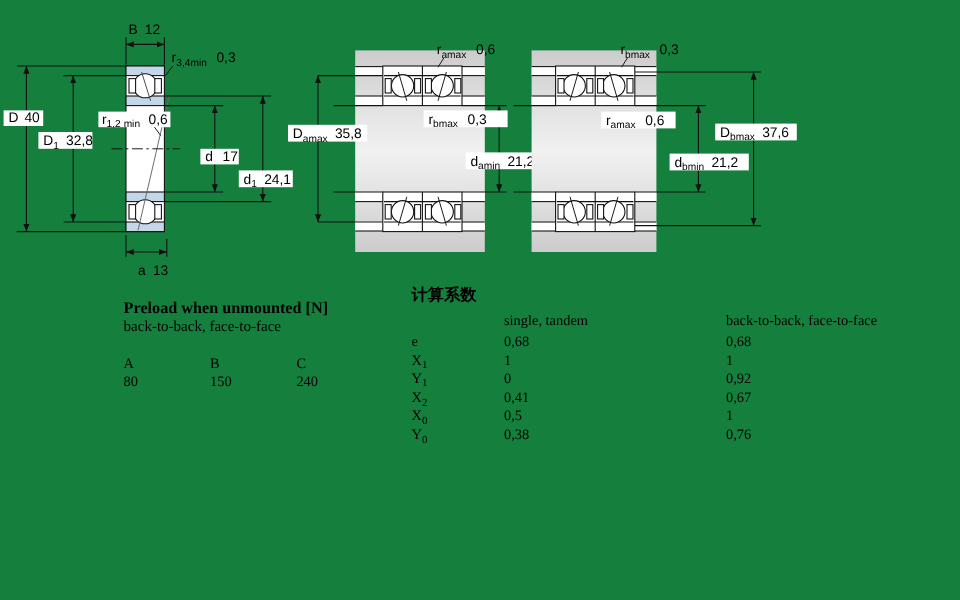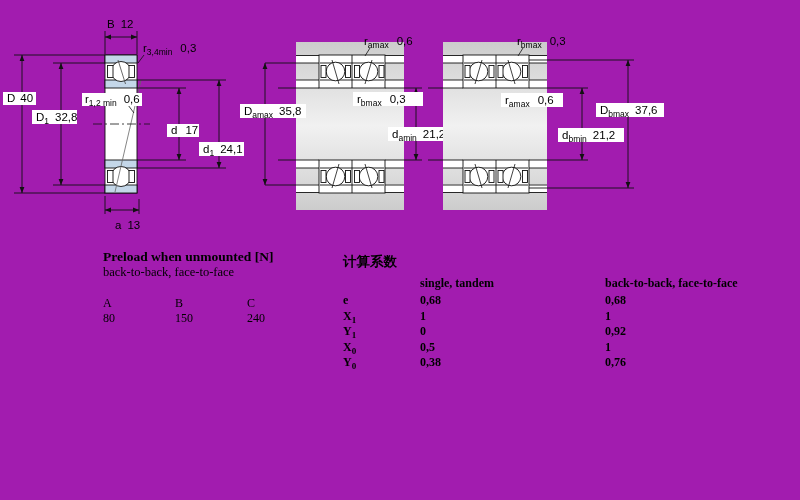--- a/index.html
+++ b/index.html
@@ -1,29 +1,29 @@
 <!DOCTYPE html>
 <html><head>
 <meta charset="utf-8">
 <style>
   html,body{margin:0;padding:0;background:#fff;}
-  .stage{position:relative;width:800px;height:500px;background:#a21caf;overflow:hidden;
+  .stage{position:relative;width:800px;height:500px;background:#15803d;overflow:hidden;
          font-family:"Liberation Sans",sans-serif;color:#000;}
   svg{position:absolute;left:0;top:0;}
   svg text{font-family:"Liberation Sans",sans-serif;font-size:11.5px;fill:#000;}
   svg .sub{font-size:8.5px;}
   
   .tblblock{position:absolute;font-family:"Liberation Serif",serif;font-size:12px;line-height:15px;}
   .preload{left:103px;top:249px;width:230px;}
-  .factors{left:343px;top:254px;width:450px;}
+  .factors{left:343px;top:238px;width:450px;}
   .tbl-title{font-weight:bold;font-size:13.5px;line-height:16px;}
   .tbl-sub{font-size:12.5px;line-height:14px;}
   .gap{height:17px;}
   .prow span{display:inline-block;width:72px;}
-  .frow{display:flex;line-height:15.6px;font-weight:bold;}
+  .frow{display:flex;line-height:15.6px;}
   .frow .c0{width:77px;}
   .frow .c1{width:185px;}
   .fhdr{margin-top:6px;line-height:14px;}
   .frows{margin-top:3px;}
   sub{font-size:9px;line-height:0;vertical-align:-3px;}
 </style>
 </head>
 <body>
 
 <div class="stage">
@@ -321,20 +321,25 @@
           <span class="c0"><span>X</span><sub>1</sub></span>
           <span class="c1">1</span>
           <span>1</span>
         </div>
     <div class="frow">
           <span class="c0"><span>Y</span><sub>1</sub></span>
           <span class="c1">0</span>
           <span>0,92</span>
         </div>
     <div class="frow">
+          <span class="c0"><span>X</span><sub>2</sub></span>
+          <span class="c1">0,41</span>
+          <span>0,67</span>
+        </div>
+    <div class="frow">
           <span class="c0"><span>X</span><sub>0</sub></span>
           <span class="c1">0,5</span>
           <span>1</span>
         </div>
     <div class="frow">
           <span class="c0"><span>Y</span><sub>0</sub></span>
           <span class="c1">0,38</span>
           <span>0,76</span>
         </div>
   </div>

